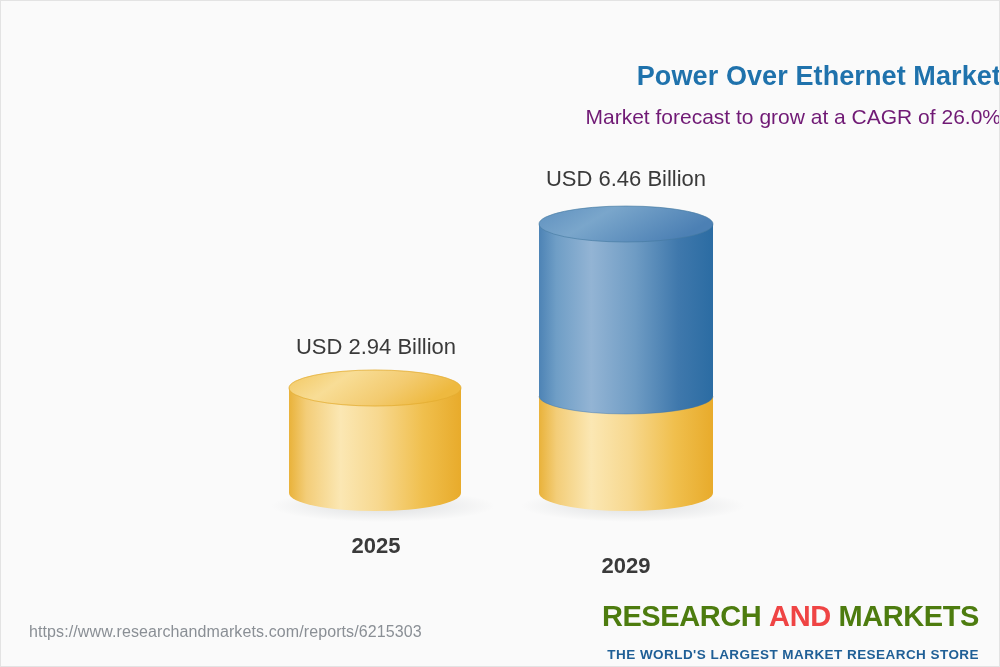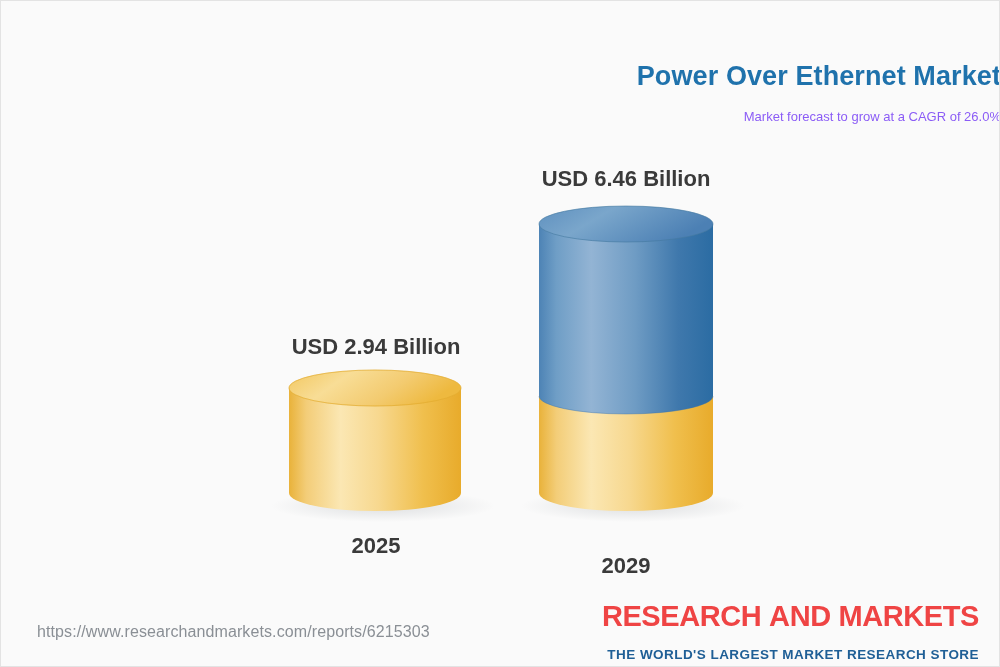--- a/index.html
+++ b/index.html
@@ -35,42 +35,42 @@
   }
   .chart-title {
     font-size: 27px;
     font-weight: bold;
     color: #1f72ac;
     letter-spacing: 0.1px;
     line-height: 34px;
   }
   .chart-subtitle {
     margin-top: 10px;
-    font-size: 13px;
+    font-size: 21px;
     font-weight: normal;
-    color: #8b5cf6;
+    color: #701a75;
     line-height: 27px;
   }
 
   
   .plot {
     position: absolute;
     top: 0;
     left: 0;
     width: 1000px;
     height: 667px;
   }
 
   
   .value-label {
     position: absolute;
     width: 320px;
     text-align: center;
     font-size: 22px;
-    font-weight: bold;
+    font-weight: normal;
     color: #3a3a3a;
     white-space: nowrap;
   }
   .value-label.v2025 { left: 215px; top: 333px; }
   .value-label.v2029 { left: 465px; top: 165px; }
 
   
   .cat-label {
     position: absolute;
     width: 320px;
@@ -90,37 +90,36 @@
   }
 
   
   .footer-url {
     position: absolute;
     left: 28px;
     top: 622px;
     font-size: 16px;
     color: #8a8f95;
     letter-spacing: 0.1px;
-    margin-left: 8px;
   }
 
   .logo {
     position: absolute;
     right: 20px;
     top: 600px;
     text-align: right;
   }
   .logo-main {
     font-size: 29px;
     font-weight: bold;
     letter-spacing: -0.4px;
     line-height: 30px;
     white-space: nowrap;
   }
-  .logo-research, .logo-markets { color: #ef4444; }
+  .logo-research, .logo-markets { color: #4d7c0f; }
   .logo-and { color: #ef4444; }
   .logo-tag {
     margin-top: 16px;
     font-size: 13.5px;
     font-weight: bold;
     color: #1f5f96;
     letter-spacing: 0.45px;
     white-space: nowrap;
   }
 </style>

